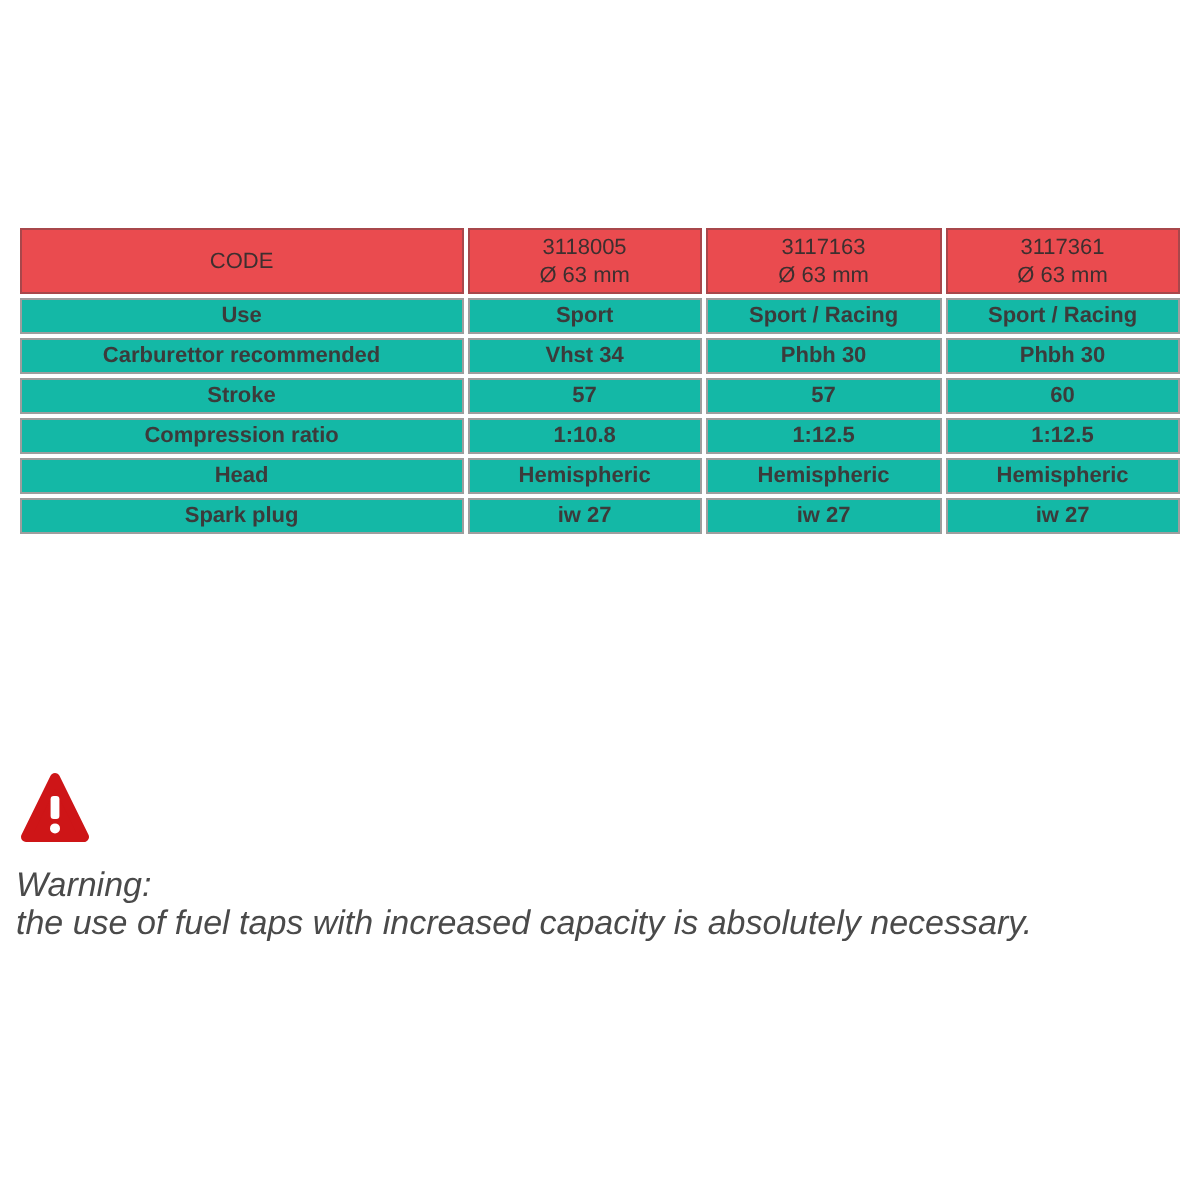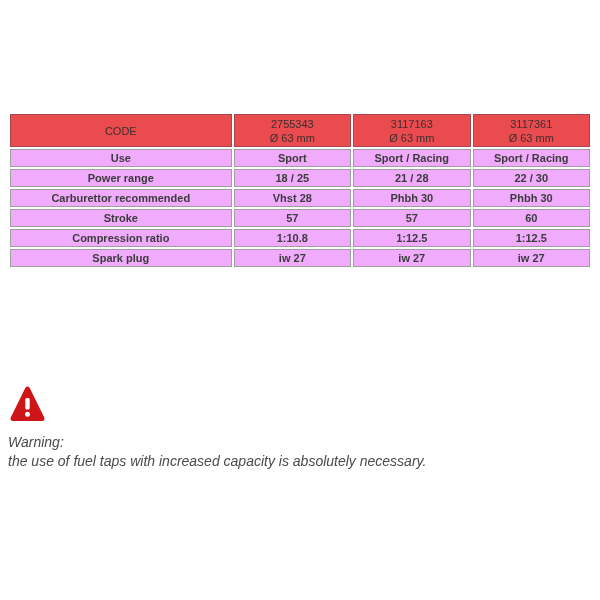--- a/index.html
+++ b/index.html
@@ -20,21 +20,21 @@
     border-collapse: separate;
     border-spacing: 2px;
     font-size: 11px;
     color: #3b3b3b;
   }
   table.spec th, table.spec td {
     border: 1px solid #9e9e9e;
     text-align: center;
     vertical-align: middle;
     padding: 0 2px;
-    background: #f0abfc;
+    background: #14b8a6;
     overflow: hidden;
     white-space: nowrap;
   }
   table.spec thead th {
     background: #ea4b4f;
     border-color: #a8474b;
     color: #3d2f2f;
     font-weight: normal;
     height: 31px;
     line-height: 14px;
@@ -50,21 +50,21 @@
   }
 
   .warning {
     position: absolute;
     left: 8px; top: 385px;
     width: 560px;
   }
   .warning svg { display: block; margin-left: 2px; }
   .warning-text {
     margin-top: 9px;
-    font-size: 14px;
+    font-size: 17px;
     font-style: italic;
     color: #4a4a4a;
     line-height: 19px;
   }
 </style>
 </head>
 <body>
 
 <div class="page">
 
@@ -73,21 +73,21 @@
       <col style="width:38.6%">
       <col style="width:20.47%">
       <col style="width:20.47%">
       <col style="width:20.46%">
     </colgroup>
     <thead>
       <tr>
         <th>CODE</th>
 
       <th>
-            <div>2755343</div>
+            <div>3118005</div>
             <div>Ø 63 mm</div>
           </th>
           <th>
             <div>3117163</div>
             <div>Ø 63 mm</div>
           </th>
           <th>
             <div>3117361</div>
             <div>Ø 63 mm</div>
           </th>
@@ -95,42 +95,42 @@
     </thead>
     <tbody>
 
     <tr>
           <th>Use</th>
           <td>Sport</td>
           <td>Sport / Racing</td>
           <td>Sport / Racing</td>
         </tr>
         <tr>
-          <th>Power range</th>
-          <td>18 / 25</td>
-          <td>21 / 28</td>
-          <td>22 / 30</td>
-        </tr>
-        <tr>
           <th>Carburettor recommended</th>
-          <td>Vhst 28</td>
+          <td>Vhst 34</td>
           <td>Phbh 30</td>
           <td>Phbh 30</td>
         </tr>
         <tr>
           <th>Stroke</th>
           <td>57</td>
           <td>57</td>
           <td>60</td>
         </tr>
         <tr>
           <th>Compression ratio</th>
           <td>1:10.8</td>
           <td>1:12.5</td>
           <td>1:12.5</td>
+        </tr>
+        <tr>
+          <th>Head</th>
+          <td>Hemispheric</td>
+          <td>Hemispheric</td>
+          <td>Hemispheric</td>
         </tr>
         <tr>
           <th>Spark plug</th>
           <td>iw 27</td>
           <td>iw 27</td>
           <td>iw 27</td>
         </tr>
       </tbody>
   </table>
 

